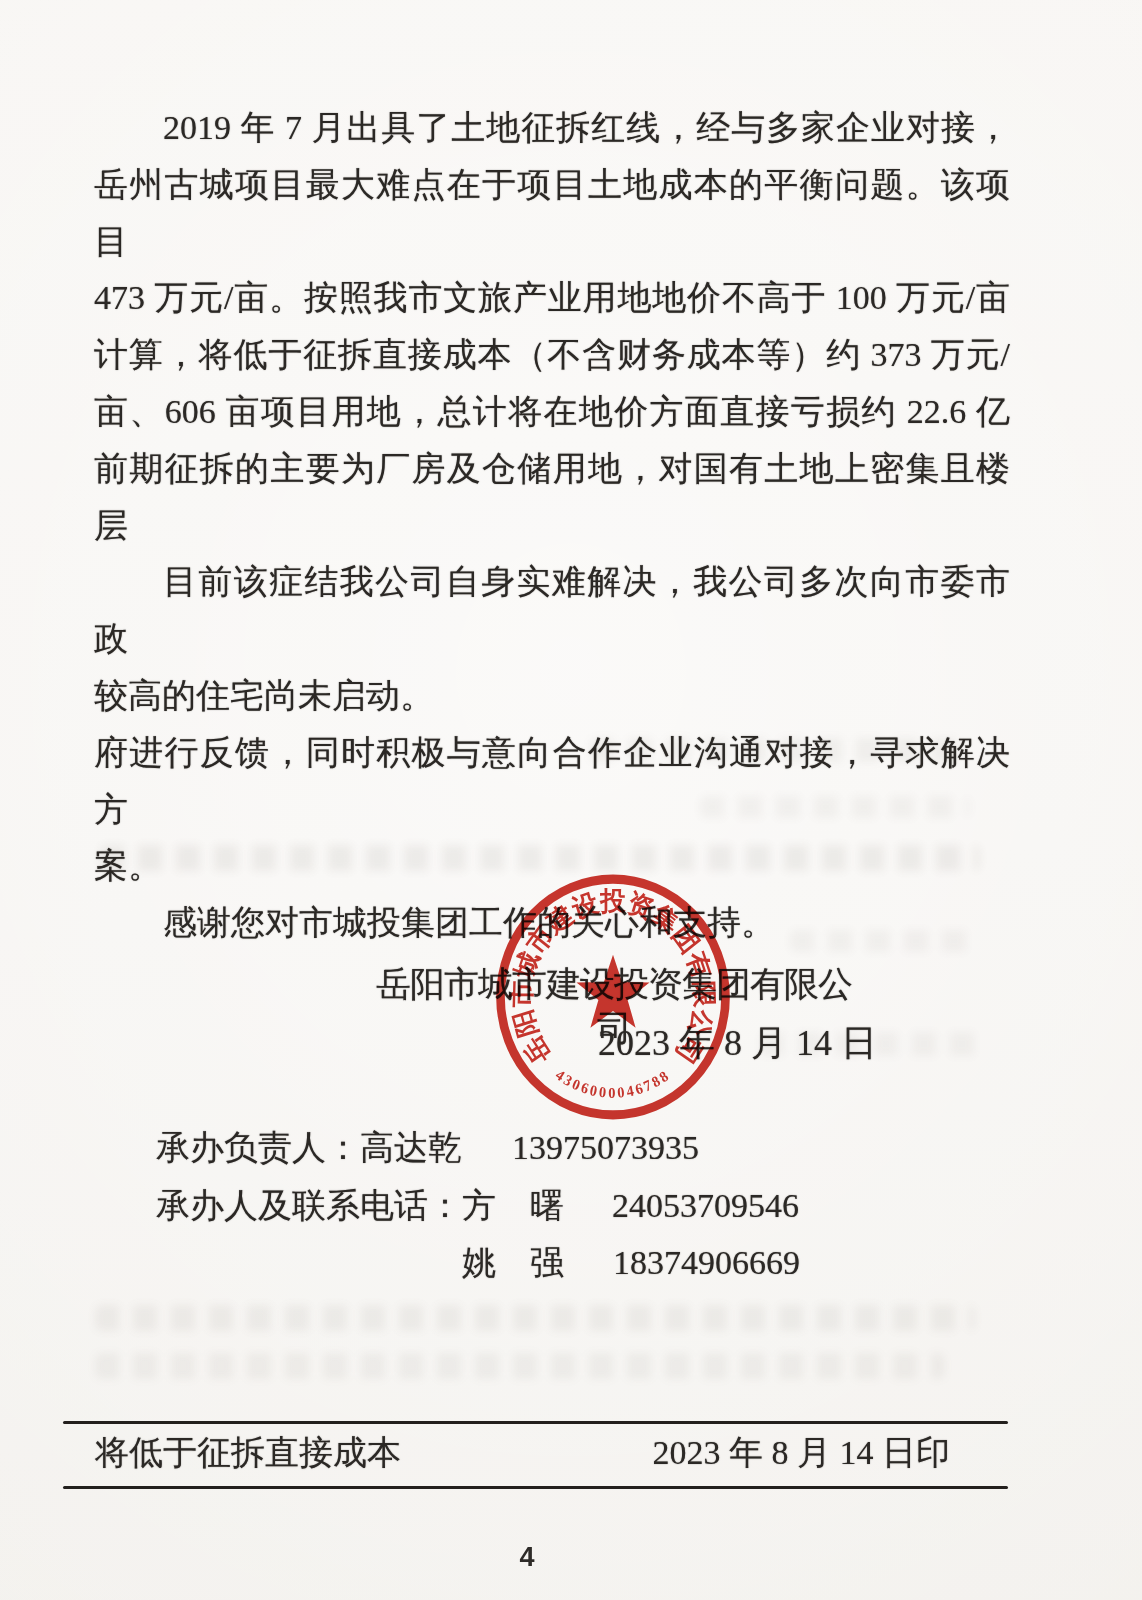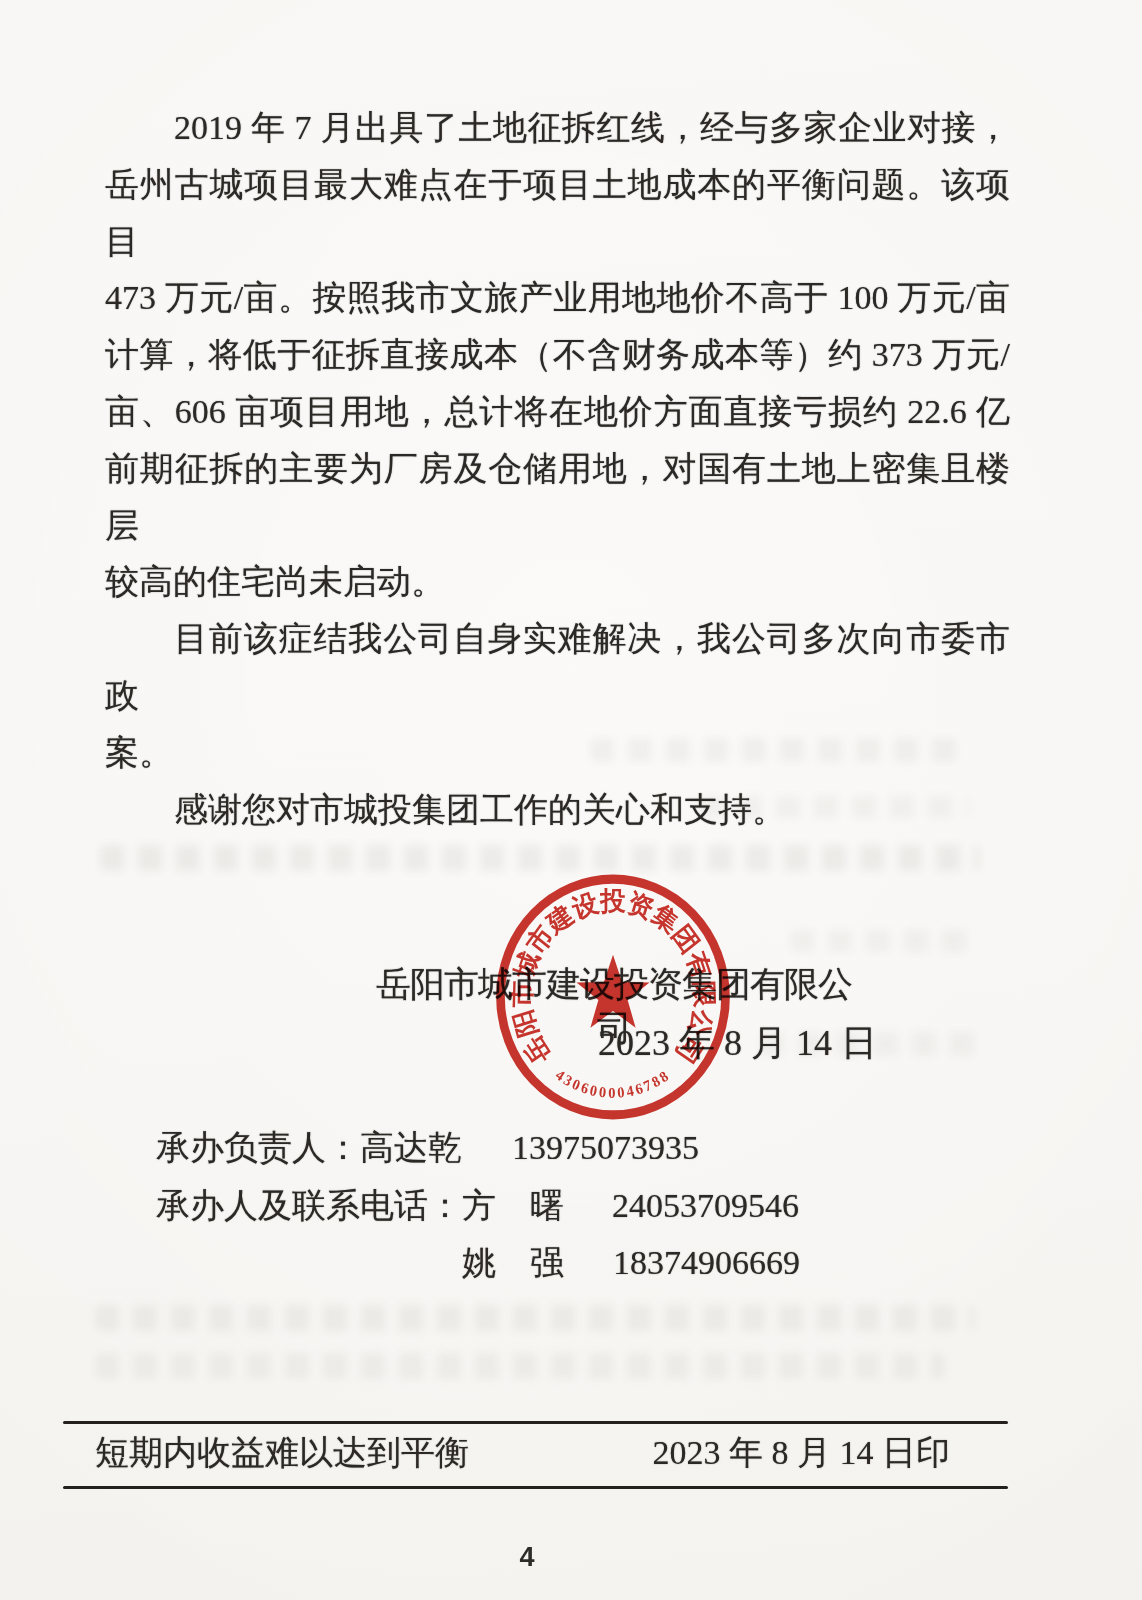--- a/index.html
+++ b/index.html
@@ -10,21 +10,21 @@
       linear-gradient(175deg,#f7f5f2 0%,#f5f3f0 55%,#f2f0ec 100%);
     font-family:"Liberation Serif","DejaVu Serif",serif;
     color:#2b2825;
   }
   
   .body-text{
     position:absolute;left:94px;top:100px;width:916px;
     font-size:34px;line-height:56.8px;
     text-shadow:0 0 1.2px rgba(43,40,37,.6);
   }
-  .ln{min-height:56.8px;margin-left:11px;}
+  .ln{min-height:56.8px;}
   .j{text-align:justify;text-align-last:justify;}
   .ind{text-indent:69px;}
   
   .sig-company{
     position:absolute;left:364px;top:963px;width:500px;text-align:center;
     font-size:35px;letter-spacing:-1px;line-height:44px;
     text-shadow:0 0 1.2px rgba(43,40,37,.6);
   }
   .sig-date{
     position:absolute;left:477px;top:1020px;width:400px;text-align:right;
@@ -85,22 +85,23 @@
   <div class="smudge s6"></div>
   <div class="smudge s7"></div>
 
   <div class="body-text">
     <div class="ln j ind">2019 年 7 月出具了土地征拆红线，经与多家企业对接，</div>
     <div class="ln j">岳州古城项目最大难点在于项目土地成本的平衡问题。该项目</div>
     <div class="ln j">473 万元/亩。按照我市文旅产业用地地价不高于 100 万元/亩</div>
     <div class="ln j">计算，将低于征拆直接成本（不含财务成本等）约 373 万元/</div>
     <div class="ln j">亩、606 亩项目用地，总计将在地价方面直接亏损约 22.6 亿</div>
     <div class="ln j">前期征拆的主要为厂房及仓储用地，对国有土地上密集且楼层</div>
+    <div class="ln j ind">目前该症结我公司自身实难解决，我公司多次向市委市政</div>
     <div class="ln">较高的住宅尚未启动。</div>
-    <div class="ln j ind">目前该症结我公司自身实难解决，我公司多次向市委市政</div>
+    <div class="ln j">府进行反馈，同时积极与意向合作企业沟通对接，寻求解决方</div>
     <div class="ln">案。</div>
     <div class="ln ind">感谢您对市城投集团工作的关心和支持。</div>
   </div>
 
   <div class="sig-company">岳阳市城市建设投资集团有限公司</div>
   <div class="sig-date">2023 年 8 月 14 日</div>
 
   <svg class="seal" viewBox="0 0 260 260" preserveAspectRatio="none" xmlns="http://www.w3.org/2000/svg" xmlns:xlink="http://www.w3.org/1999/xlink">
     <defs>
       <path id="sealTop" d="M 69.2 190.8 A 86 86 0 1 1 190.8 190.8" fill="none"></path>
@@ -121,19 +122,19 @@
   </div>
   <div class="contact c2">
     <span class="lbl">承办人及联系电话：</span><span class="nm">方　曙</span><span class="ph">24053709546</span>
   </div>
   <div class="contact c3">
     <span class="nm">姚　强</span><span class="ph">18374906669</span>
   </div>
 
   <div class="rule r1"></div>
   <div class="footer-row">
-    <span>短期内收益难以达到平衡</span>
+    <span>将低于征拆直接成本</span>
     <span>2023 年 8 月 14 日印</span>
   </div>
   <div class="rule r2"></div>
 
   <div class="page-num">4</div>
 </div>
 
 </body></html>

